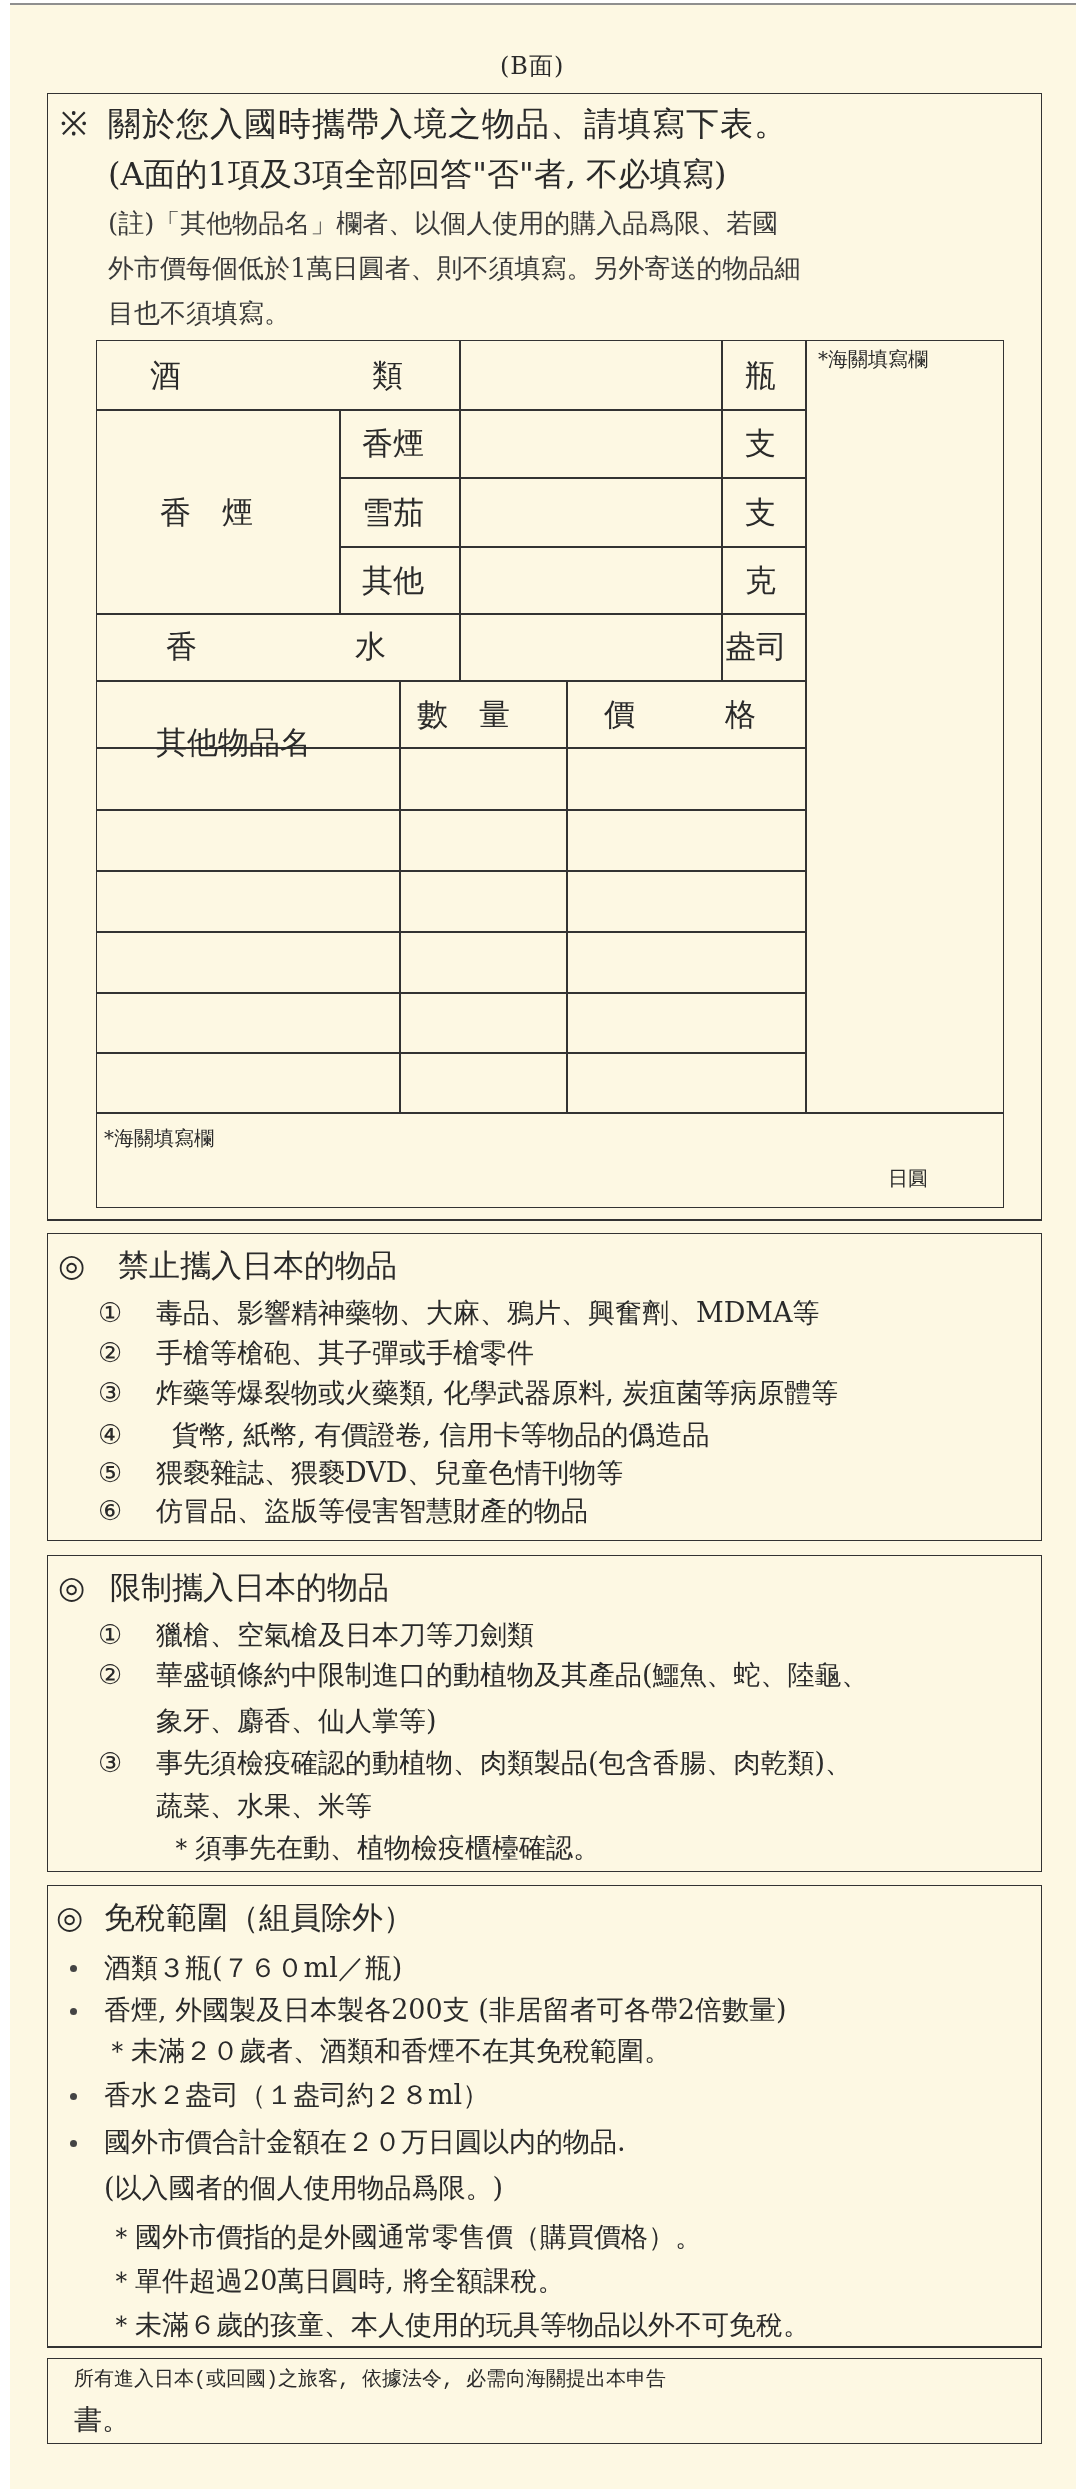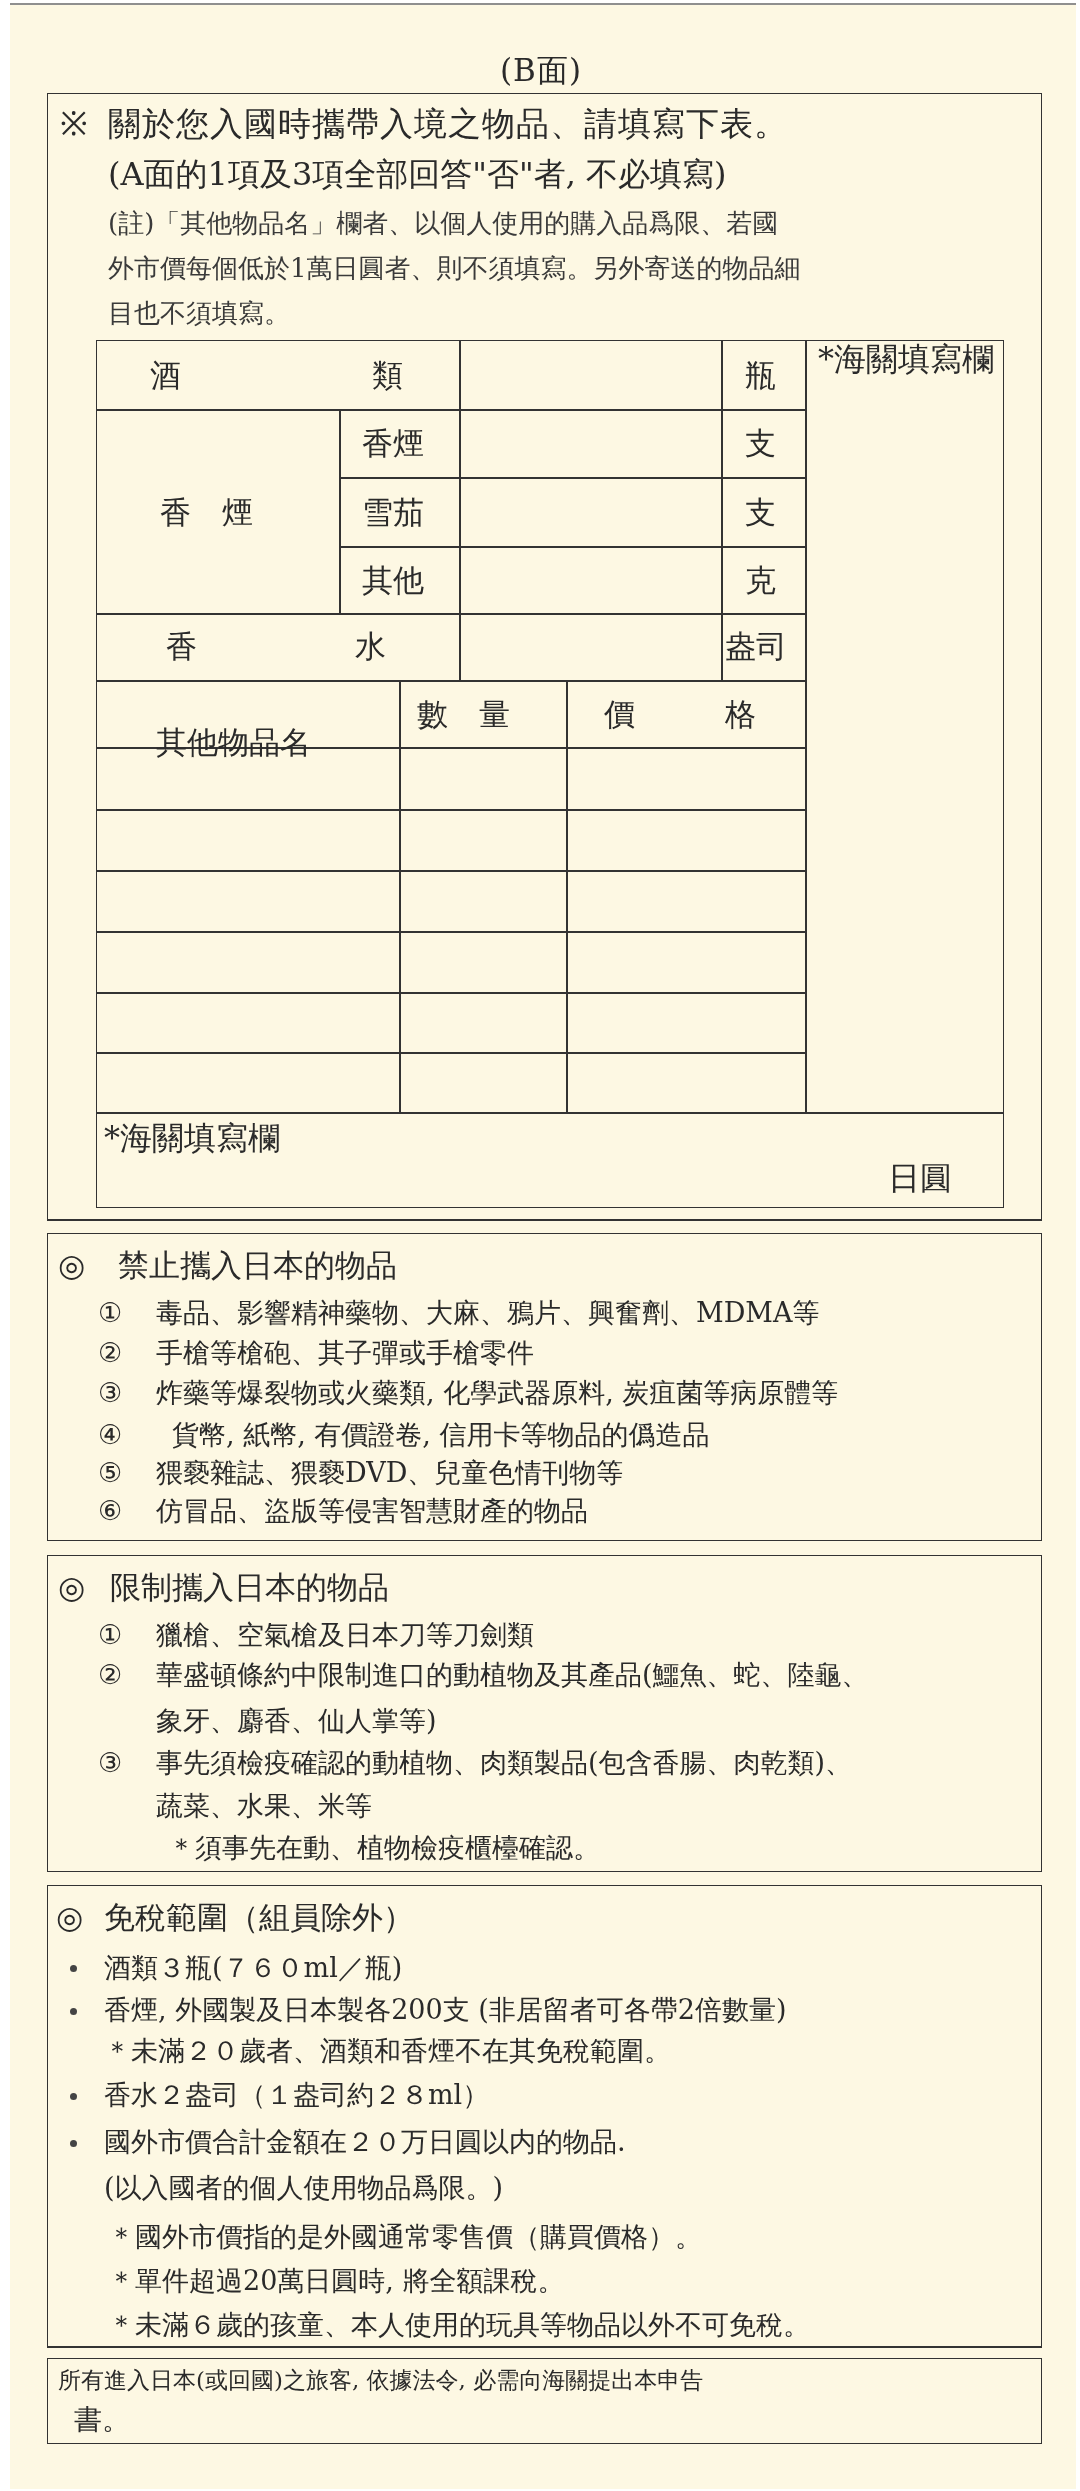--- a/index.html
+++ b/index.html
@@ -10,30 +10,30 @@
     color: #2a2a2a;
   }
   .paper {
     position: absolute; left: 10px; top: 3px; width: 1066px; height: 2484px;
     background: #fdf8e3;
     border-top: 2px solid #8f8f8f;
   }
   .abs { position: absolute; white-space: nowrap; }
   .box { position: absolute; border: 1.5px solid #333; box-sizing: border-box; }
   .box-thick-bottom { border-bottom-width: 2.5px; }
-  .title-b { left: 500px; top: 50px; font-size: 31px; letter-spacing: 1px; }
+  .title-b { left: 500px; top: 50px; font-size: 24px; letter-spacing: 1px; }
   .h1 { font-size: 33px; line-height: 36px; }
   .h2 { font-size: 31px; line-height: 36px; }
   .note { font-size: 26px; line-height: 30px; color: #3a3a3a; }
   .item { font-size: 27px; line-height: 30px; }
   .line { position: absolute; background: #333; }
   .hl { height: 1.5px; }
   .vl { width: 1.5px; }
   .cell-text { position: absolute; font-size: 31px; line-height: 36px; white-space: nowrap; }
-  .small { font-size: 32px; line-height: 28px; }
+  .small { font-size: 20px; line-height: 28px; }
   .marker { display: inline-block; width: 40px; }
   .bullet { position: absolute; width: 7px; height: 7px; border-radius: 50%; background: #444; }
 </style>
 </head>
 <body>
 
 <div class="paper"></div>
 
 <div class="abs title-b">(B面)</div>
 
@@ -183,14 +183,14 @@
 
 <div class="bullet" style="left:70px; top:2140px;"></div>
 <div class="abs item" style="left:104px; top:2127px;">國外市價合計金額在２０万日圓以内的物品.</div>
 
 <div class="abs item" style="left:104px; top:2173px;">(以入國者的個人使用物品爲限。)</div>
 <div class="abs item" style="left:108px; top:2222px;">＊國外市價指的是外國通常零售價（購買價格）。</div>
 <div class="abs item" style="left:108px; top:2266px;">＊單件超過20萬日圓時, 將全額課稅。</div>
 <div class="abs item" style="left:108px; top:2310px;">＊未滿６歲的孩童、本人使用的玩具等物品以外不可免稅。</div>
 
 <div class="box" style="left:47px; top:2358px; width:995px; height:86px;"></div>
-<div class="abs item" style="left:58px; top:2365px; font-size:23px;">所有進入日本(或回國)之旅客, 依據法令, 必需向海關提出本申告</div>
+<div class="abs item" style="left:74px; top:2365px; font-size:20px;font-family:Liberation Mono, monospace;">所有進入日本(或回國)之旅客, 依據法令, 必需向海關提出本申告</div>
 <div class="abs item" style="left:74px; top:2405px; font-size:28px;">書。</div>
 
 </body></html>

